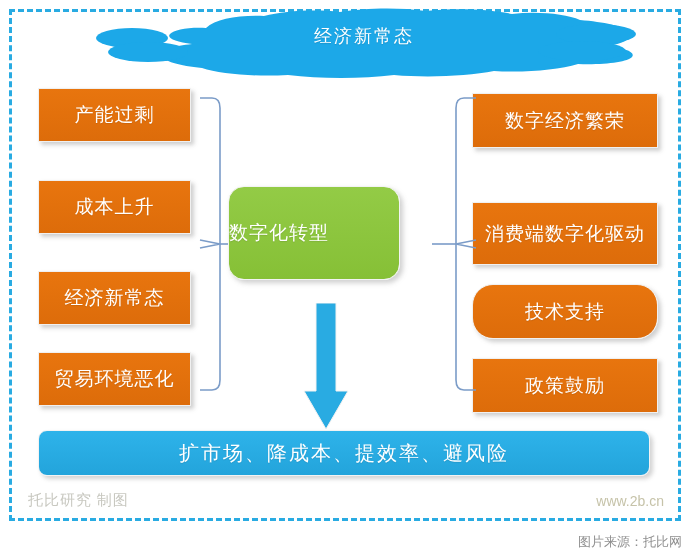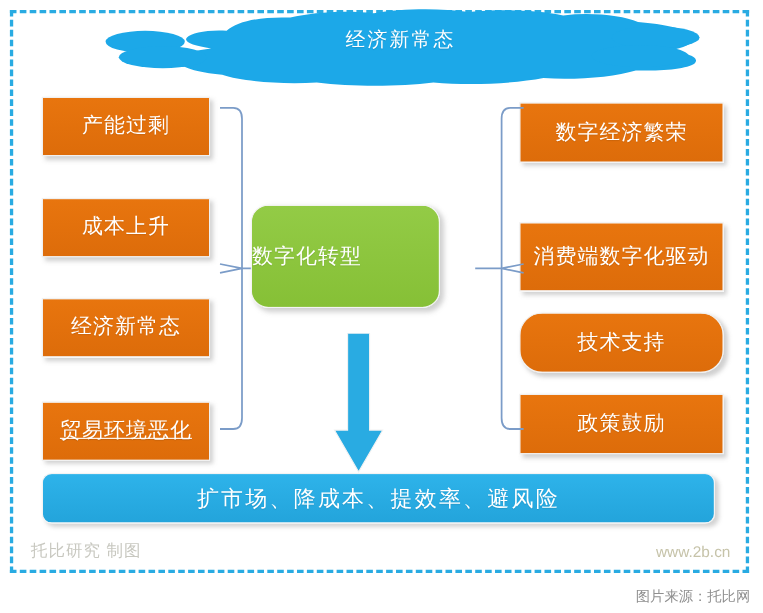--- a/index.html
+++ b/index.html
@@ -186,21 +186,21 @@
 
   <div class="obox left" style="top:88px;">
     <span>产能过剩</span>
   </div>
   <div class="obox left" style="top:180px;">
     <span>成本上升</span>
   </div>
   <div class="obox left" style="top:271px;">
     <span>经济新常态</span>
   </div>
-  <div class="obox left" style="top:365px;text-decoration:underline;">
+  <div class="obox left" style="top:352px;">
     <span>贸易环境恶化</span>
   </div>
 
   <div class="obox right" style="top:93px;">
     <span>数字经济繁荣</span>
   </div>
   <div class="obox right tall" style="top:182px; padding:0 10px;margin-top:20px;">
     <span>消费端数字化驱动</span>
   </div>
   <div class="obox right" style="top:284px;border-radius:21px;">

